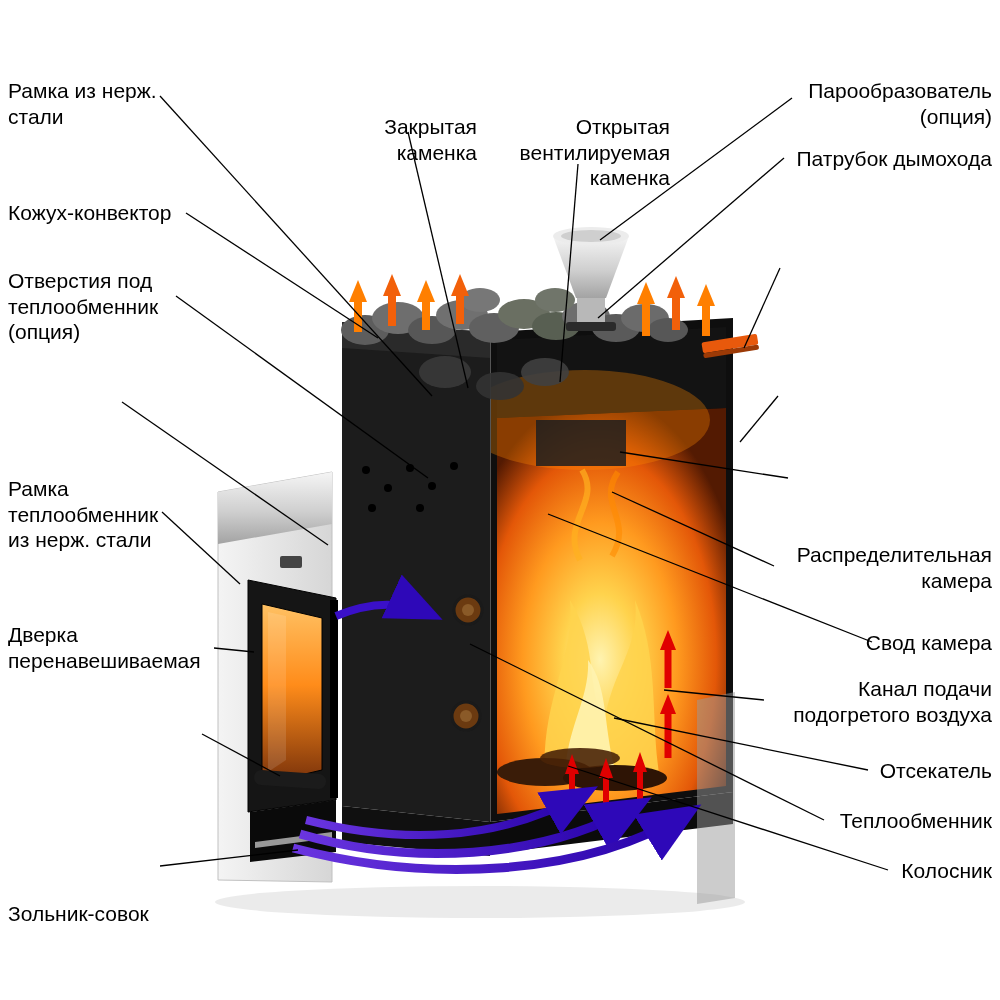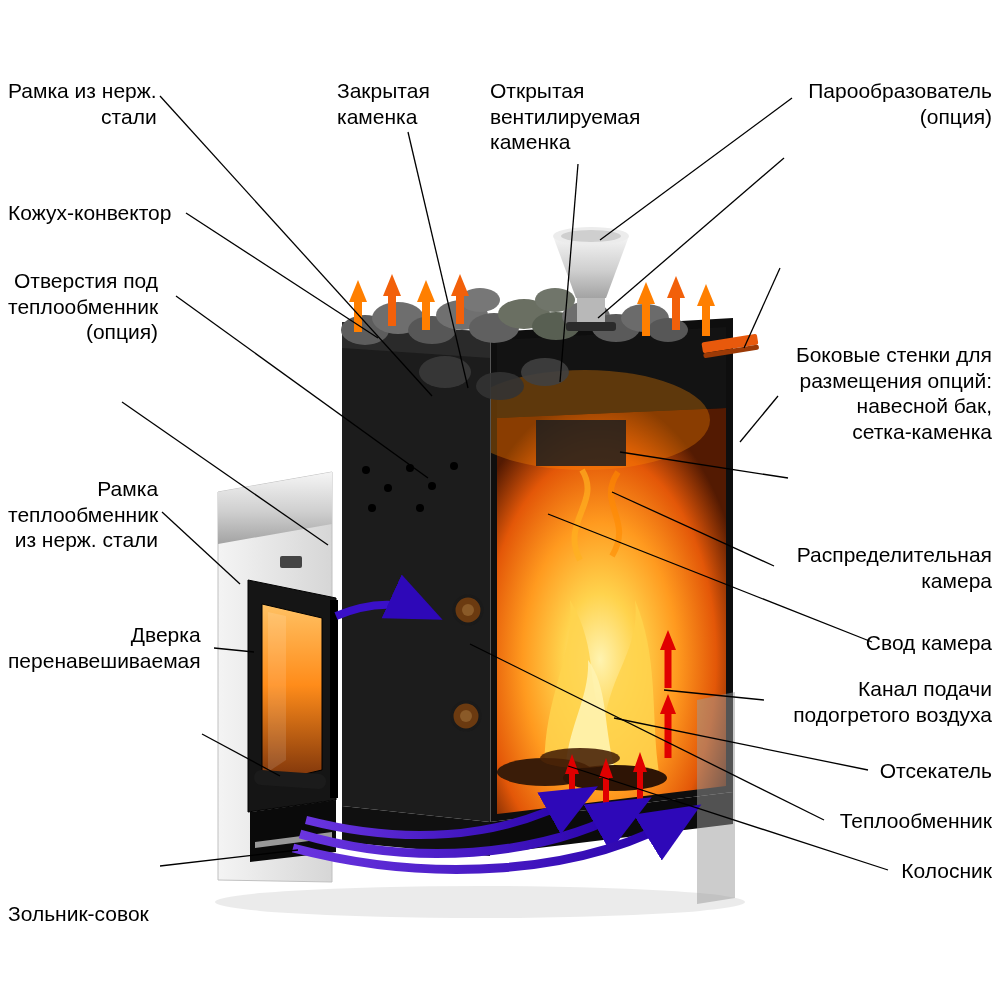--- a/index.html
+++ b/index.html
@@ -1,22 +1,22 @@
 <!DOCTYPE html>
 <html><head>
 <meta charset="utf-8">
 <style>
   html,body{margin:0;padding:0;background:#fff;}
   .canvas{position:relative;width:1000px;height:1000px;background:#fff;overflow:hidden;
           font-family:"Liberation Sans",sans-serif;}
   .art{position:absolute;left:0;top:0;}
   .lbl{position:absolute;font-size:21px;line-height:1.22;color:#000;white-space:pre-line;}
-  .lbl.l{left:8px;text-align:right;}
+  .lbl.l{left:8px;text-align:left;}
   .lbl.r{right:8px;text-align:right;}
-  .lbl.c{text-align:left;}
+  .lbl.c{text-align:right;margin-top:36px;}
 </style>
 </head>
 <body>
 
 <div class="canvas">
 
   <svg class="art" width="1000" height="1000" viewBox="0 0 1000 1000">
     <defs>
       <radialGradient id="fireGrad" cx="45%" cy="62%" r="65%">
         <stop offset="0%" stop-color="#fff3b0"></stop>
@@ -208,24 +208,21 @@
   <div class="lbl l" style="top:901px">Зольник-совок</div>
 
   <div class="lbl c" style="left:337px;top:78px;width:140px">Закрытая
 каменка</div>
   <div class="lbl c" style="left:490px;top:78px;width:180px">Открытая
 вентилируемая
 каменка</div>
 
   <div class="lbl r" style="top:78px">Парообразователь
 (опция)</div>
-  <div class="lbl r" style="top:342px">Боковые стенки для
-размещения опций:
-навесной бак,
-сетка-каменка</div>
+  <div class="lbl r" style="top:146px">Патрубок дымохода</div>
   <div class="lbl r" style="top:542px">Распределительная
 камера</div>
   <div class="lbl r" style="top:630px">Свод камера</div>
   <div class="lbl r" style="top:676px">Канал подачи
 подогретого воздуха</div>
   <div class="lbl r" style="top:758px">Отсекатель</div>
   <div class="lbl r" style="top:808px">Теплообменник</div>
   <div class="lbl r" style="top:858px">Колосник</div>
 
 </div>

